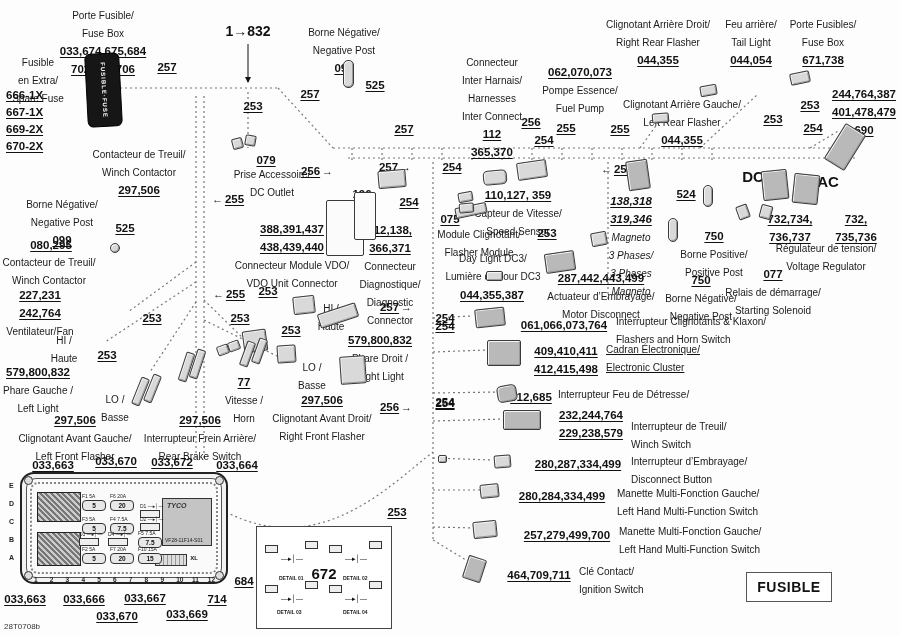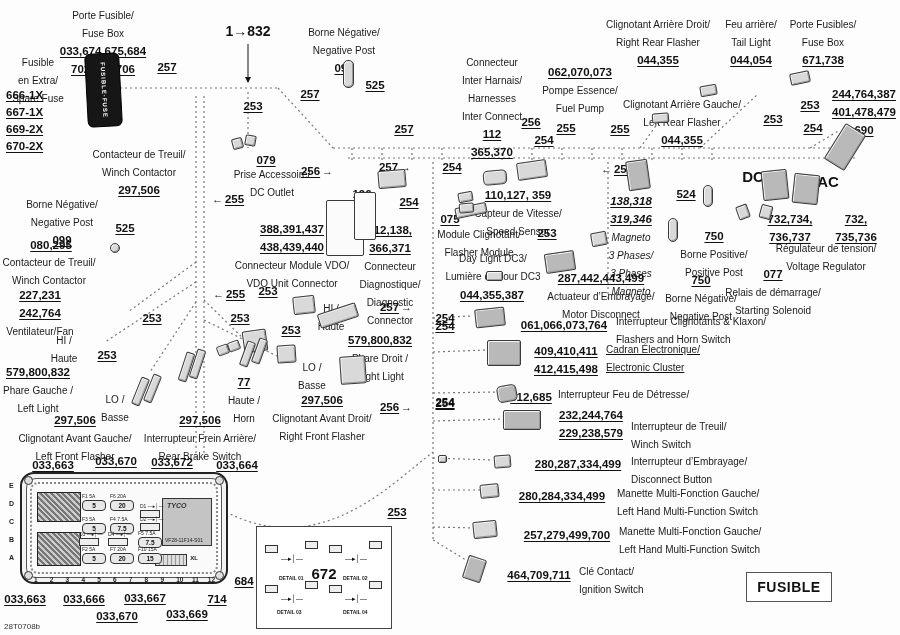--- a/index.html
+++ b/index.html
@@ -217,21 +217,21 @@
         <span class="line"><span class="cap">LO /</span></span>
         <span class="line"><span class="cap">Basse</span></span>
       </div>
       <div class="label" style="left: 75px; top: 410px;">
         <span class="line"><span class="num">297,506</span></span>
         <span class="line"><span class="cap">Clignotant Avant Gauche/</span></span>
         <span class="line"><span class="cap">Left Front Flasher</span></span>
       </div>
       <div class="label" style="left: 236px; top: 372px; margin-left: 8px;">
         <span class="line"><span class="num">77</span></span>
-        <span class="line"><span class="cap">Haute /</span></span>
+        <span class="line"><span class="cap">Vitesse /</span></span>
         <span class="line"><span class="cap">Horn</span></span>
       </div>
       <div class="label" style="left: 200px; top: 410px;">
         <span class="line"><span class="num">297,506</span></span>
         <span class="line"><span class="cap">Interrupteur Frein Arrière/</span></span>
         <span class="line"><span class="cap">Rear Brake Switch</span></span>
       </div>
       <div class="label" style="left: 228px; top: 284px;">
         <span class="line"><span class="pre">←</span><span class="num">255</span></span>
       </div>

